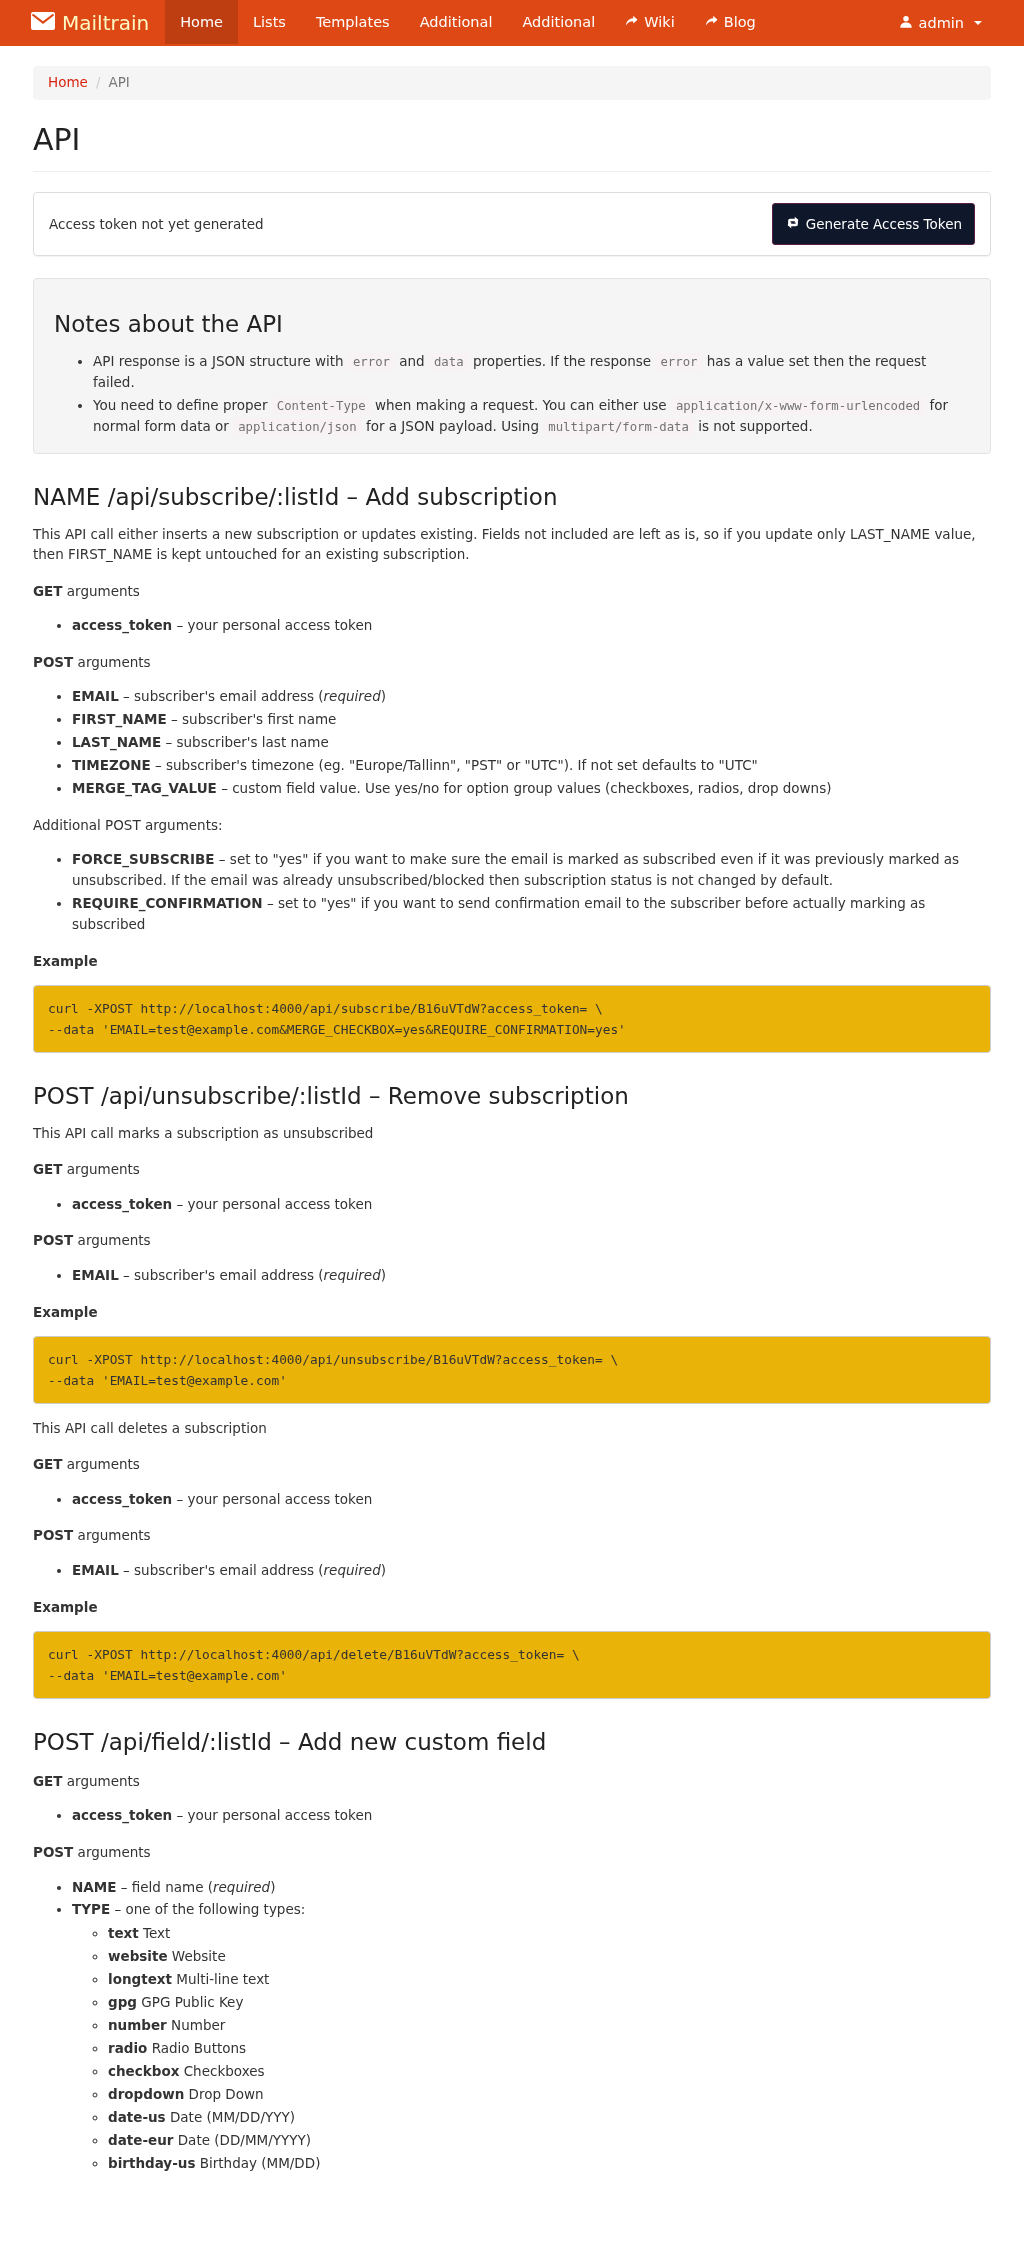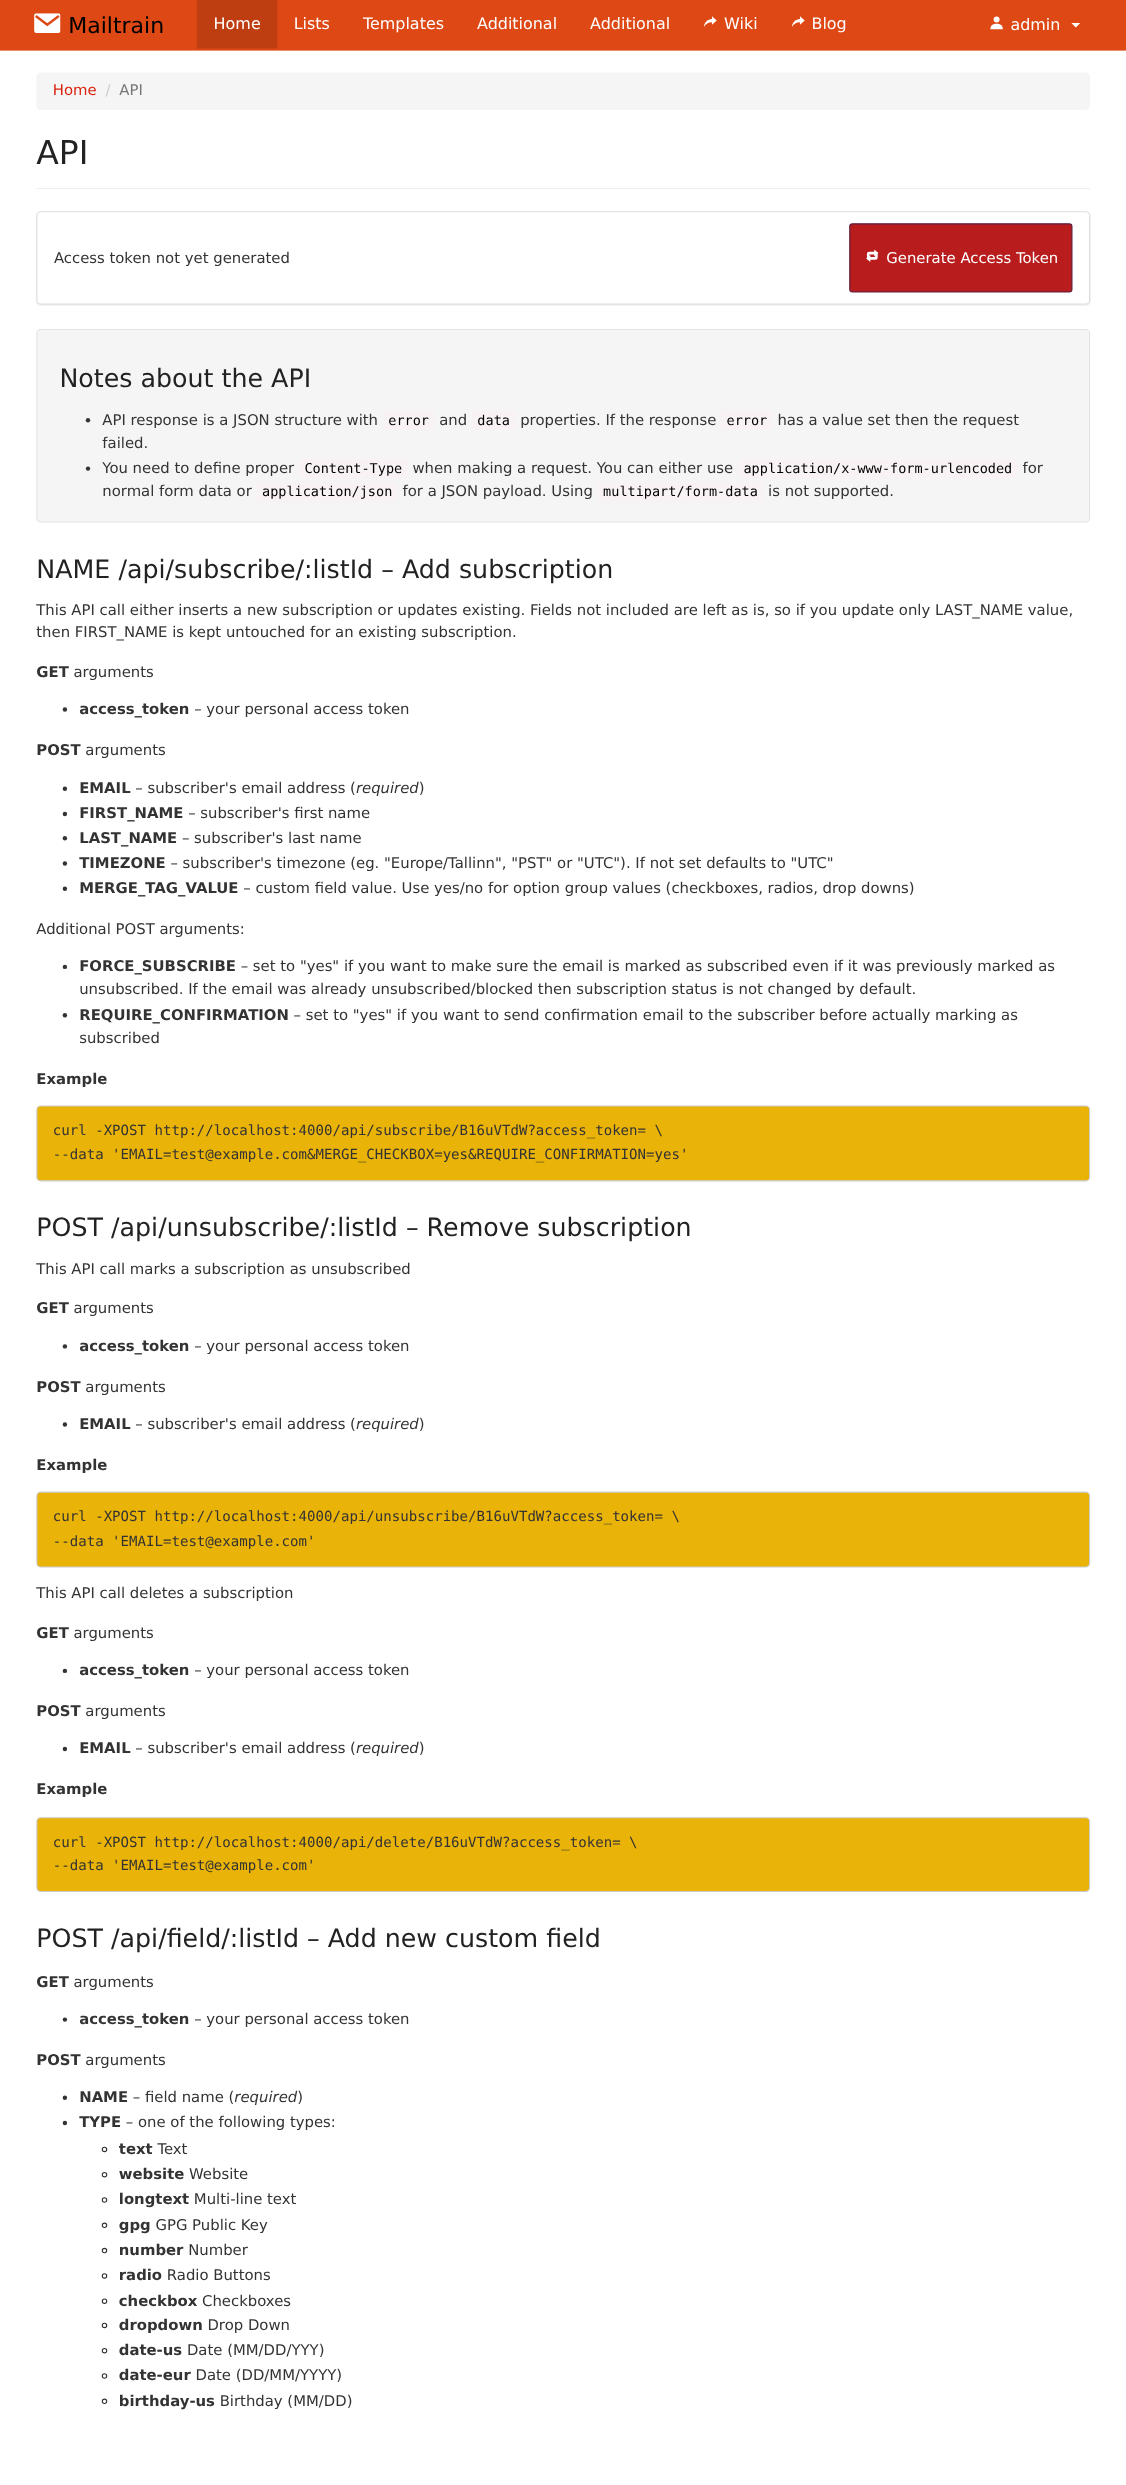--- a/index.html
+++ b/index.html
@@ -9,54 +9,54 @@
     font-size: 13.5px;
     color: #333;
     background: #fff;
   }
   a { color: #d9230f; text-decoration: none; }
   .container { width: 970px; margin: 0 auto; padding: 0 6px; }
 
   
   .navbar { background: #DD4814; height: 46px; }
   .nav-inner { width: 970px; margin: 0 auto; display: flex; align-items: stretch; height: 46px; }
-  .brand { display: flex; align-items: center; gap: 7px; color: #000000; font-size: 20px; padding: 0 30px 0 4px; }
+  .brand { display: flex; align-items: center; gap: 7px; color: #fef9c3; font-size: 20px; padding: 0 16px 0 4px; }
   .nav-list { display: flex; list-style: none; margin: 0; padding: 0; }
   .nav-list li { display: flex; }
   .nav-link { display: flex; align-items: center; gap: 6px; padding: 0 15px; color: #fff; font-size: 14.5px; }
   .nav-link.active { background: #BF3E11; }
   .nav-right { margin-left: auto; display: flex; }
   .caret { display:inline-block; width:0; height:0; border-left:4px solid transparent; border-right:4px solid transparent; border-top:4px solid #fff; margin-left:4px; }
 
   
   .breadcrumb { background:#f5f5f5; border-radius:4px; margin:20px 0 18px; padding:8px 15px; list-style:none; display:flex; font-size:13.5px; }
   .breadcrumb li + li::before { content:"/"; color:#ccc; padding:0 8px; }
   .breadcrumb .active { color:#777; }
 
   
   h2.page-title { font-size:30px; font-weight:400; margin:22px 0 12px; color:#222; }
   hr.title-rule { border:0; border-top:1px solid #eee; margin:14px 0 20px; }
 
   
   .panel { border:1px solid #ddd; border-radius:4px; box-shadow:0 1px 1px rgba(0,0,0,.05); padding:10px 15px; display:flex; align-items:center; justify-content:space-between; margin-bottom:22px; }
-  .btn-primary { background:#b91c1c; color:#fff; border:1px solid #5c1d42; border-radius:3px; padding:22px 12px; font-size:13.5px; font-family:inherit; display:inline-flex; align-items:center; gap:5px; cursor:pointer; }
+  .btn-primary { background:#0f172a; color:#fff; border:1px solid #5c1d42; border-radius:3px; padding:12px 12px; font-size:13.5px; font-family:inherit; display:inline-flex; align-items:center; gap:5px; cursor:pointer; }
 
   
   .well { background:#f5f5f5; border:1px solid #e3e3e3; border-radius:4px; padding:20px 20px 2px; margin:0 0 8px; }
   .well h3 { font-size:23px; font-weight:400; margin:12px 0 14px; color:#222; }
 
   
   section h3 { font-size:23px; font-weight:400; margin:30px 0 14px; color:#222; }
   p { margin:0 0 14px; line-height:1.5; }
   .arg-label { margin:16px 0 14px; }
   ul { margin:0 0 14px; padding-left:39px; line-height:1.55; }
   li { margin-bottom:2px; }
   li ul { list-style:circle; margin:3px 0 1px; padding-left:36px; }
   pre { background:#eab308; border:1px solid #ccc; border-radius:4px; padding:12px 14px; font-family:"DejaVu Sans Mono", monospace; font-size:12.8px; line-height:1.65; color:#333; margin:4px 0 14px; white-space:pre-wrap; }
-  code.inline-code { font-family:"DejaVu Sans Mono", monospace; font-size:12.3px; color:#000000; background:#f9f2f4; padding:2px 5px; border-radius:4px; }
+  code.inline-code { font-family:"DejaVu Sans Mono", monospace; font-size:12.3px; color:#737373; background:#f9f2f4; padding:2px 5px; border-radius:4px; }
   .icon-svg { display:inline-block; vertical-align:middle; }
 </style>
 </head>
 <body>
 
 <nav class="navbar">
   <div class="nav-inner">
     <a class="brand">
       <span class="icon-svg">
         <svg width="24" height="18" viewBox="0 0 24 18">

